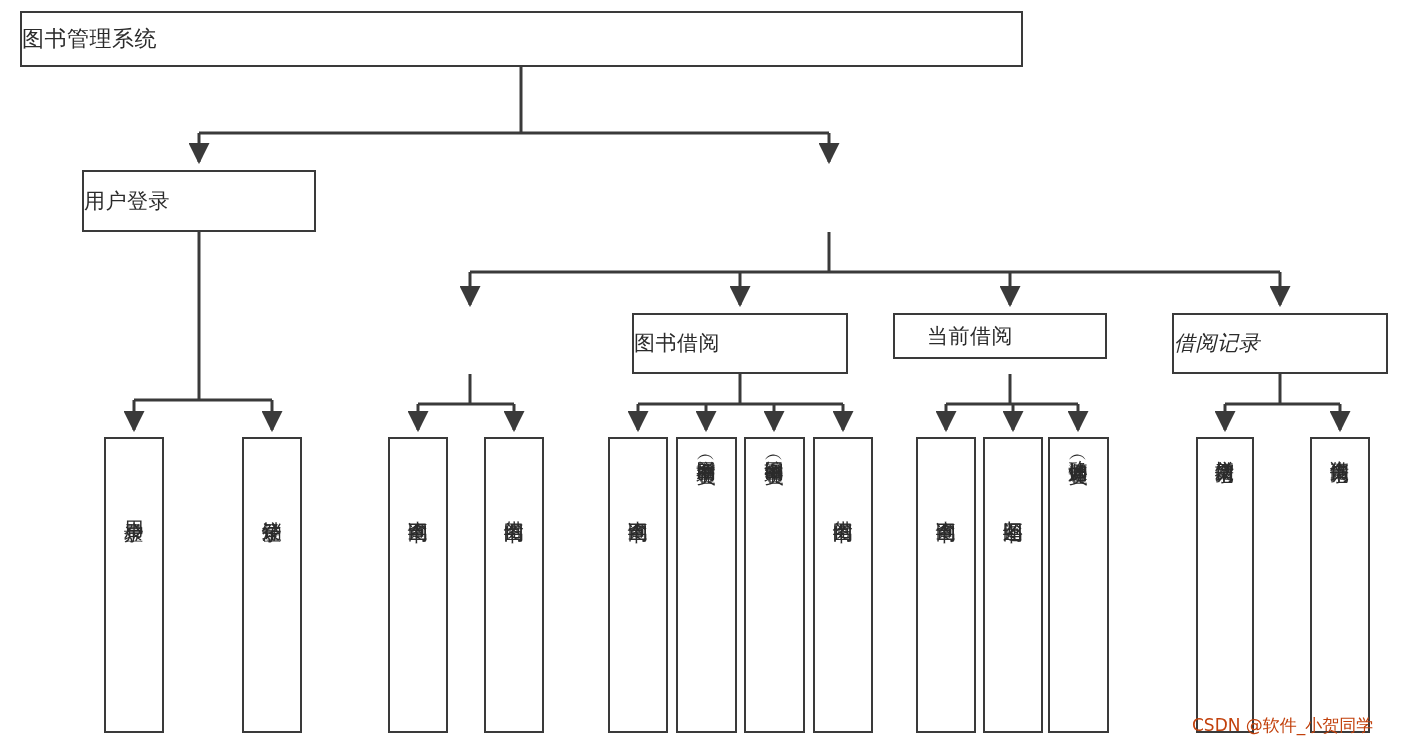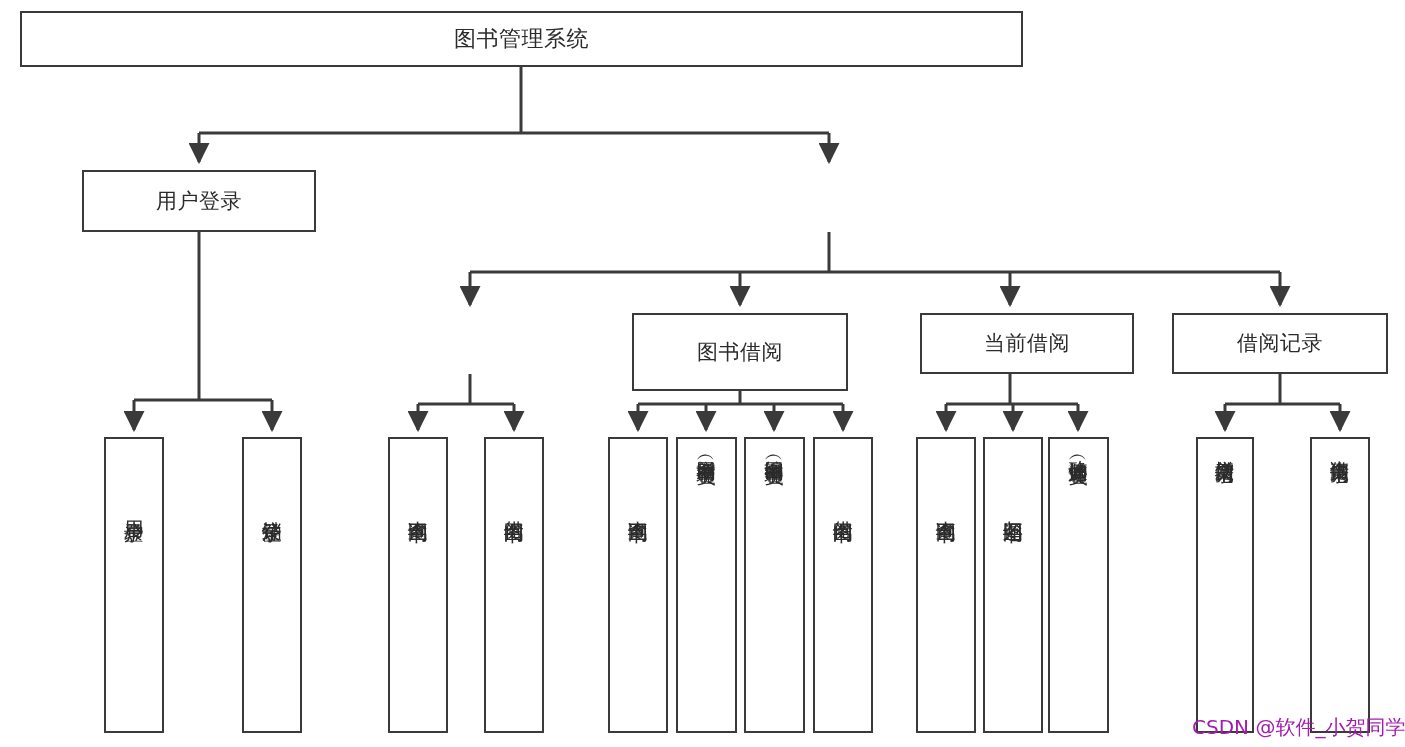--- a/index.html
+++ b/index.html
@@ -26,21 +26,20 @@
     height: 747px;
     pointer-events: none;
   }
   .node {
     position: absolute;
     box-sizing: border-box;
     background: #ffffff;
     border: 2px solid #3a3a3a;
     display: flex;
     align-items: center;
-    justify-content: center;
     color: #2b2b2b;
     z-index: 2;
   }
   .node .label {
     display: block;
     text-align: center;
     line-height: 1.18;
     letter-spacing: 0.5px;
   }
   
@@ -62,22 +61,22 @@
     line-height: 1.32;
     letter-spacing: 1px;
     white-space: nowrap;
   }
   .v-node.tall .label { font-size: 19px; }
   .v-node.mid .label { margin-top: 60px; }
   .watermark {
     position: absolute;
     left: 1192px;
     top: 714px;
-    font-size: 20px;
-    color: #a21caf;
+    font-size: 17px;
+    color: #c2410c;
     white-space: nowrap;
     z-index: 5;
     font-family: "DejaVu Sans", "Liberation Sans", sans-serif;
   }
 </style>
 </head>
 <body>
 
 <div id="canvas">
 
@@ -132,27 +131,27 @@
   </svg>
 
   <div class="node h-node node-root" style="left: 20px; top: 11px; width: 1003px; height: 56px;">
     <span class="label">图书管理系统</span>
   </div>
 
   <div class="node h-node" style="left: 82px; top: 170px; width: 234px; height: 62px;">
     <span class="label">用户登录</span>
   </div>
 
-  <div class="node h-node" style="left: 632px; top: 313px; width: 216px; height: 78px;">
+  <div class="node h-node" style="left: 632px; top: 313px; width: 216px; height: 61px;">
     <span class="label">图书借阅</span>
   </div>
-  <div class="node h-node" style="left: 920px; top: 313px; width: 214px; height: 61px;">
+  <div class="node h-node" style="left: 893px; top: 313px; width: 214px; height: 46px; padding-left: 32px;">
     <span class="label">当前借阅</span>
   </div>
-  <div class="node h-node" style="left: 1172px; top: 313px; width: 216px; height: 61px;">
+  <div class="node h-node" style="left: 1172px; top: 313px; width: 216px; height: 61px; font-style: italic;">
     <span class="label">借阅记录</span>
   </div>
 
   <div class="node v-node mid" style="left: 104px; top: 437px; width: 60px; height: 296px;">
     <span class="label">用户登录</span>
   </div>
   <div class="node v-node mid" style="left: 242px; top: 437px; width: 60px; height: 296px;">
     <span class="label">注销登录</span>
   </div>
   <div class="node v-node mid" style="left: 388px; top: 437px; width: 60px; height: 296px;">

